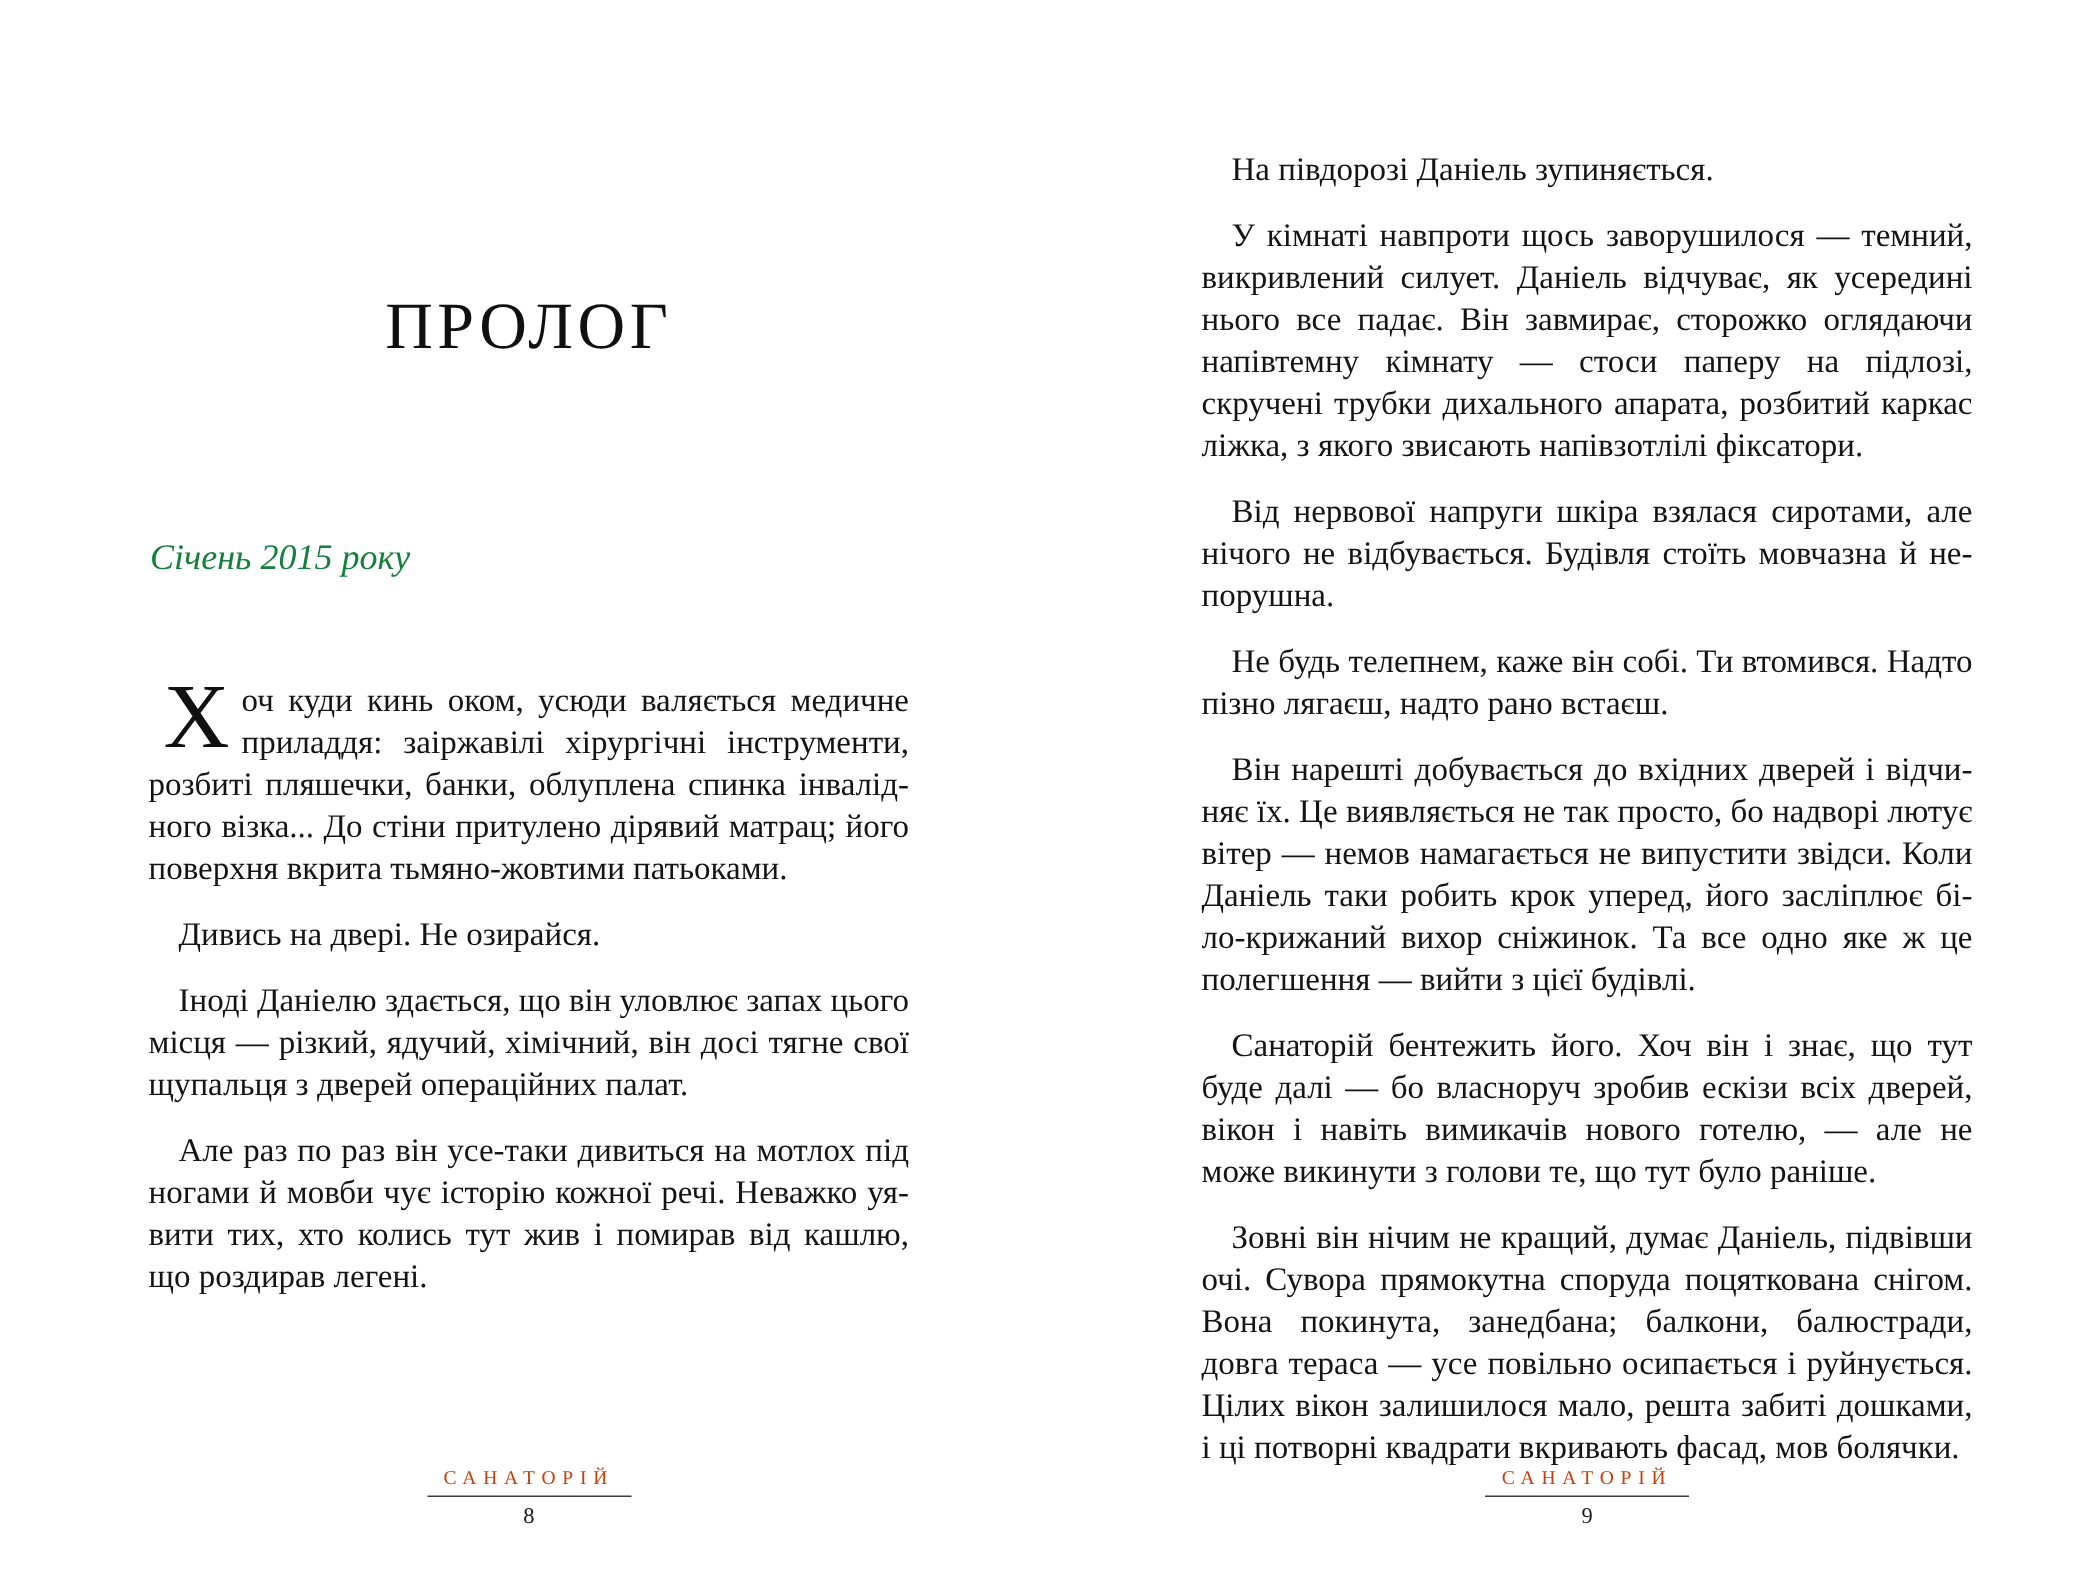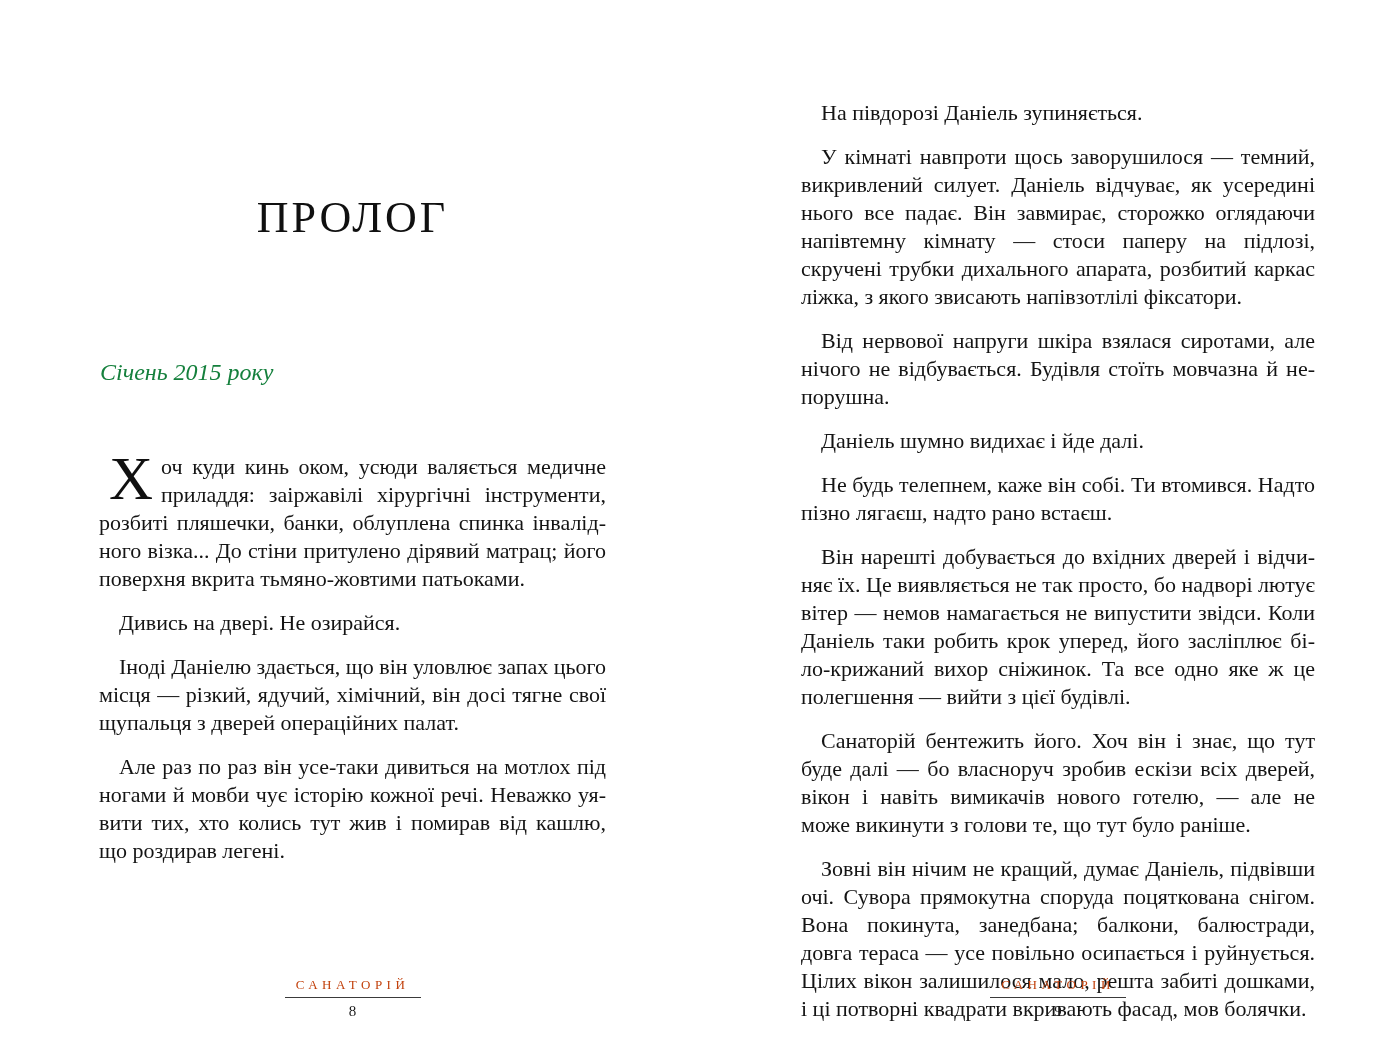--- a/index.html
+++ b/index.html
@@ -122,21 +122,20 @@
       <div class="footer-rule"></div>
       <span class="page-num">8</span>
     </div>
   </div>
 
   <div>
     <div class="page-body right-body" id="right-body">
         <p class="indent"><span>На півдорозі Даніель зупиняється.</span></p>
         <p class="indent"><span>У кімнаті навпроти щось заворушилося — темний, викривлений силует. Даніель відчуває, як усередині нього все падає. Він завмирає, сторожко оглядаючи напівтемну кімнату — стоси паперу на підлозі, скруче­ні трубки дихального апарата, розбитий каркас ліж­ка, з якого звисають напівзотлілі фіксатори.</span></p>
         <p class="indent"><span>Від нервової напруги шкіра взялася сиротами, але нічого не відбувається. Будівля стоїть мовчазна й не­порушна.</span></p>
-        <p class="indent"><span>Даніель шумно видихає і йде далі.</span></p>
         <p class="indent"><span class="it">Не будь телепнем,</span><span> каже він собі. </span><span class="it">Ти втомився. Надто пізно лягаєш, надто рано встаєш.</span></p>
         <p class="indent"><span>Він нарешті добувається до вхідних дверей і відчи­няє їх. Це виявляється не так просто, бо надворі лютує вітер — немов намагається не випустити звідси. Коли Даніель таки робить крок уперед, його засліплює бі­ло-крижаний вихор сніжинок. Та все одно яке ж це по­легшення — вийти з цієї будівлі.</span></p>
         <p class="indent"><span>Санаторій бентежить його. Хоч він і знає, що тут буде далі — бо власноруч зробив ескізи всіх дверей, ві­кон і навіть вимикачів нового готелю, — але не може викинути з голови те, що тут було раніше.</span></p>
         <p class="indent"><span>Зовні він нічим не кращий, думає Даніель, підвівши очі. Сувора прямокутна споруда поцяткована снігом. Вона покинута, занедбана; балкони, балюстради, довга тераса — усе повільно осипається і руйнується. Цілих вікон залишилося мало, решта забиті дошками, і ці по­творні квадрати вкривають фасад, мов болячки.</span></p>
       </div>
 
     <div class="footer footer-right">
       <span class="running-head">САНАТОРІЙ</span>
       <div class="footer-rule"></div>
       <span class="page-num">9</span>

